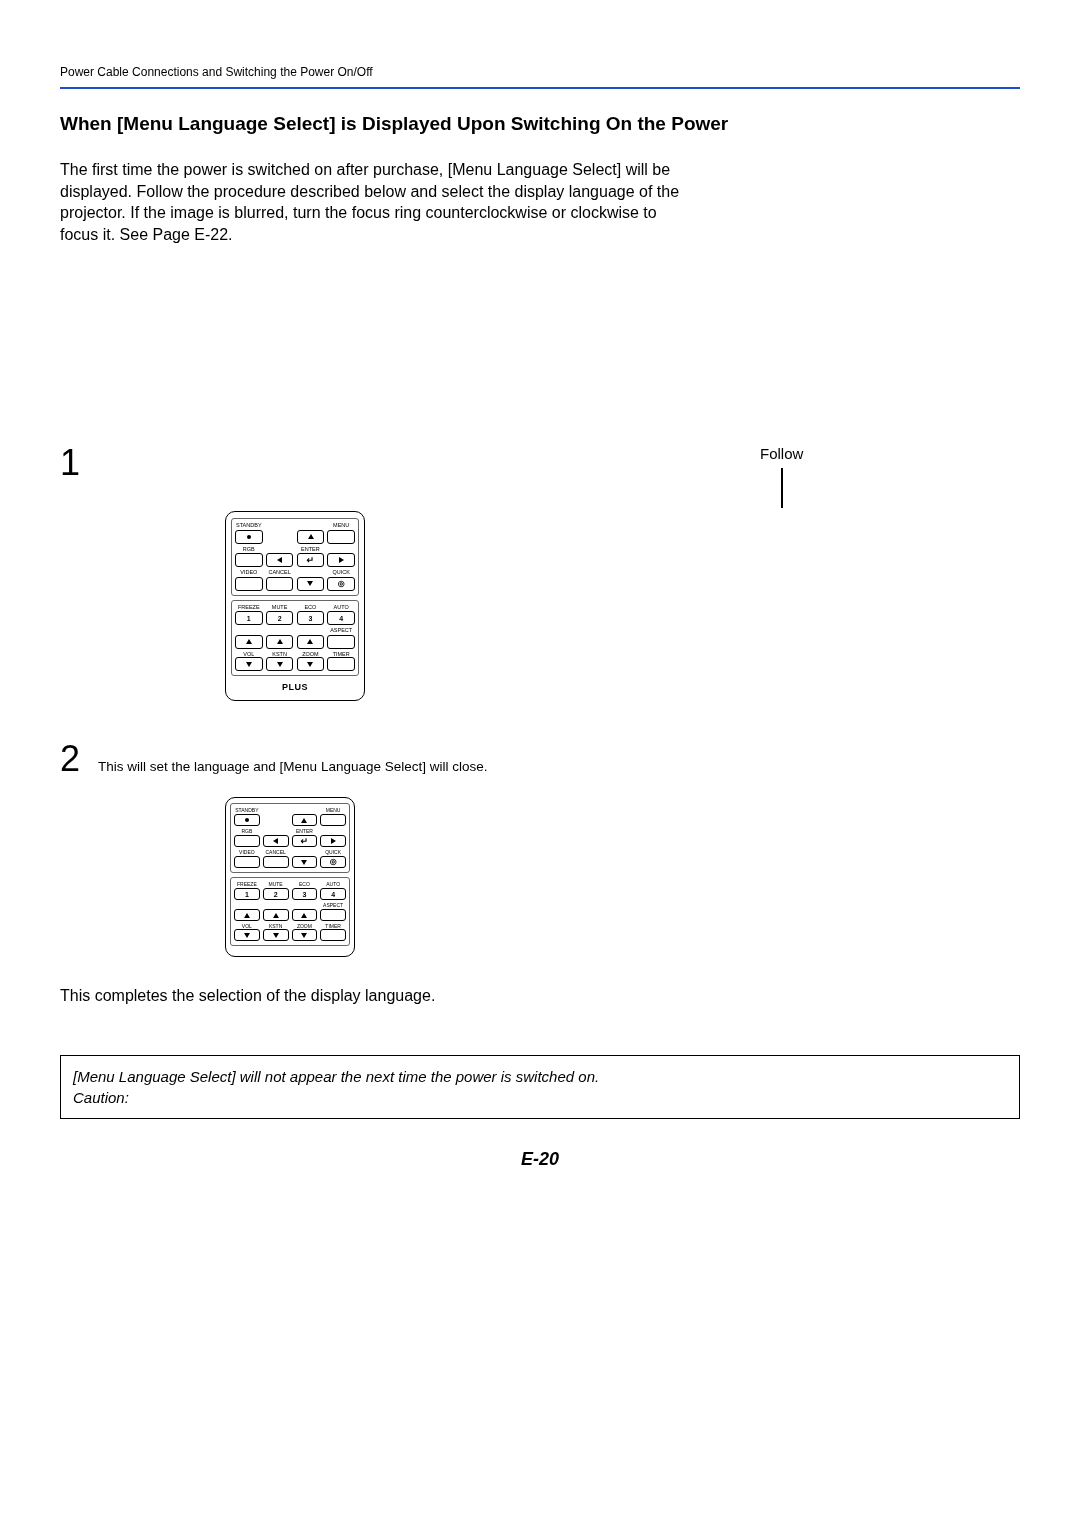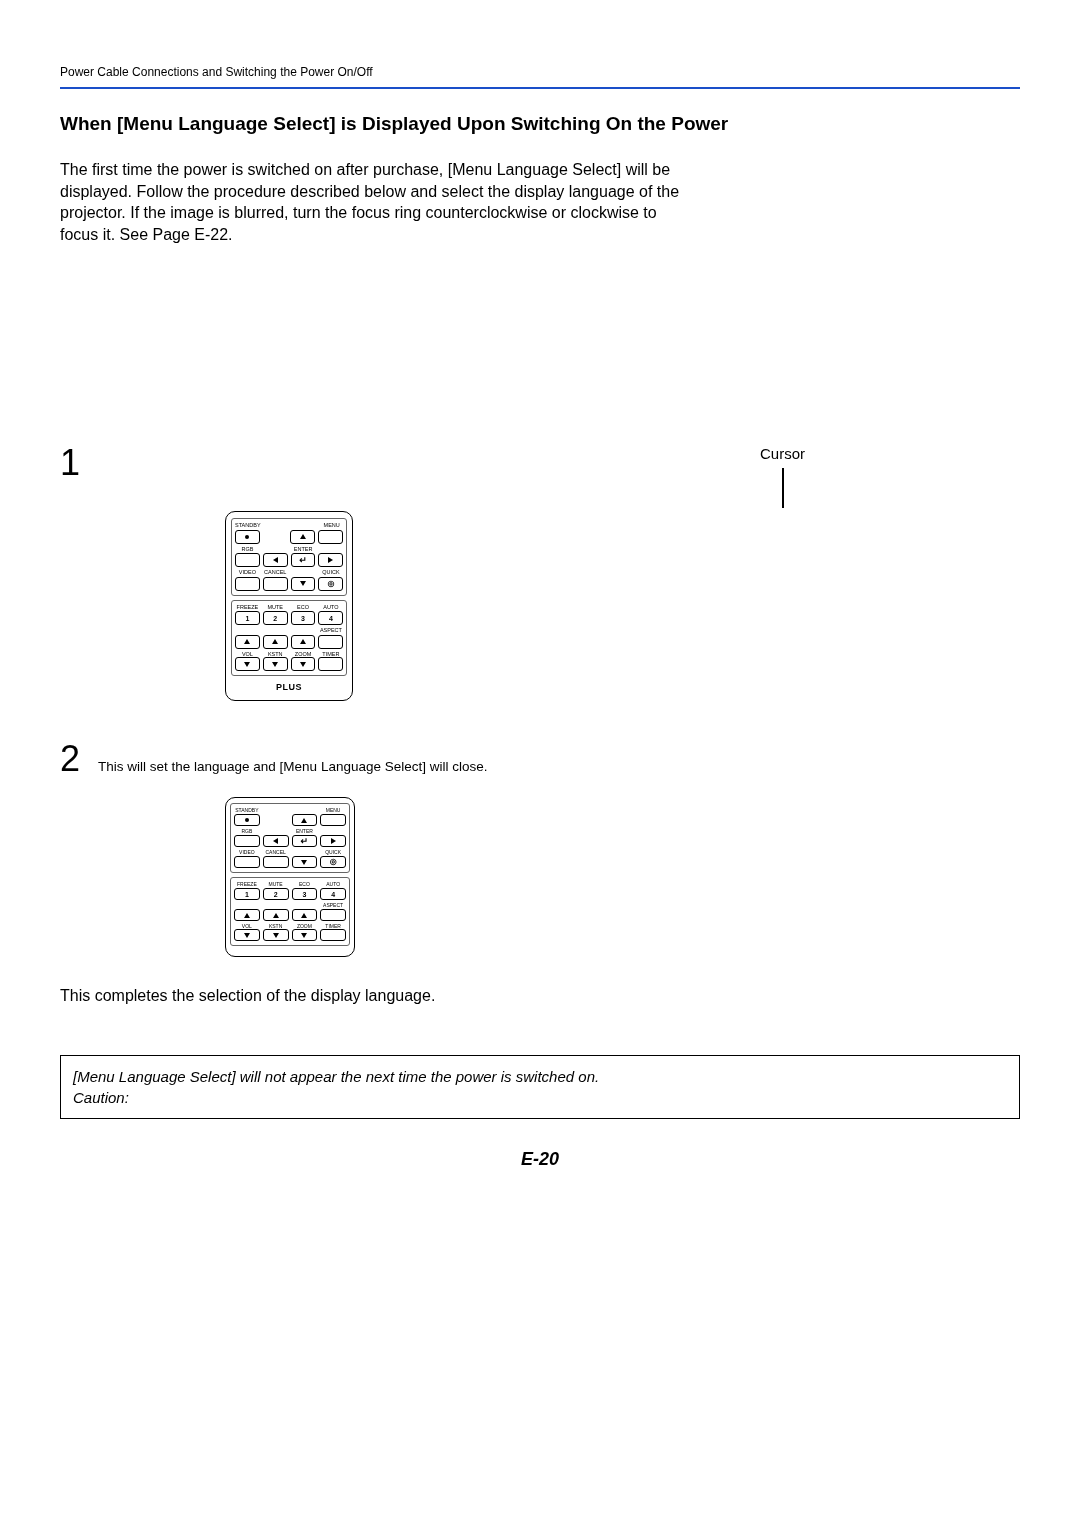--- a/index.html
+++ b/index.html
@@ -64,21 +64,21 @@
     padding-top: 10px;
   }
   .step-sub {
     font-size: 13.5px;
     margin-top: 4px;
   }
   .remote-wrap {
     margin: 30px 0 40px 165px;
   }
   .remote {
-    width: 128px;
+    width: 140px;
     border: 1px solid #000;
     border-radius: 10px;
     padding: 6px 5px 8px 5px;
   }
   .remote.small {
     width: 130px;
     padding: 5px 4px 6px 4px;
   }
   .rem-section {
     border: 1px solid #666;
@@ -214,21 +214,21 @@
 <div class="page">
 
   <div class="running-header">Power Cable Connections and Switching the Power On/Off</div>
 
   <div class="section-title">When [Menu Language Select] is Displayed Upon Switching On the Power</div>
 
   <div class="intro">The first time the power is switched on after purchase, [Menu Language Select] will be displayed. Follow the procedure described below and select the display language of the projector.
 If the image is blurred, turn the focus ring counterclockwise or clockwise to focus it. See Page E-22.</div>
 
   <div class="cursor-block">
-    <span>Cursor</span>
+    <span>Follow</span>
     <div class="cursor-line"></div>
   </div>
 
   <div class="step">
     <div class="step-num">1</div>
   </div>
 
   <div class="remote-wrap">
     <div class="remote">
       <div class="rem-section">

